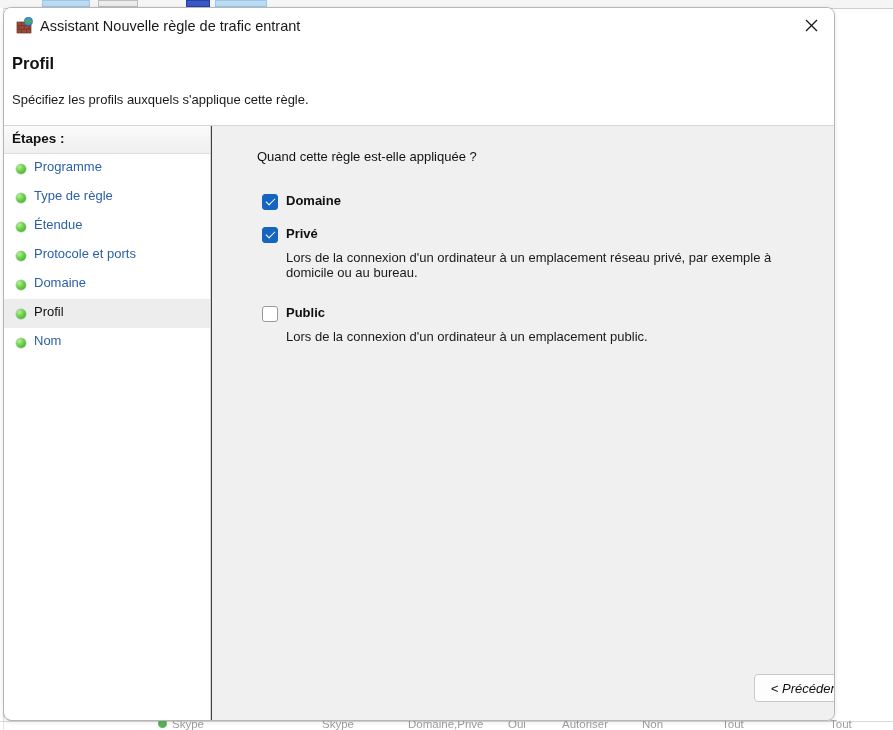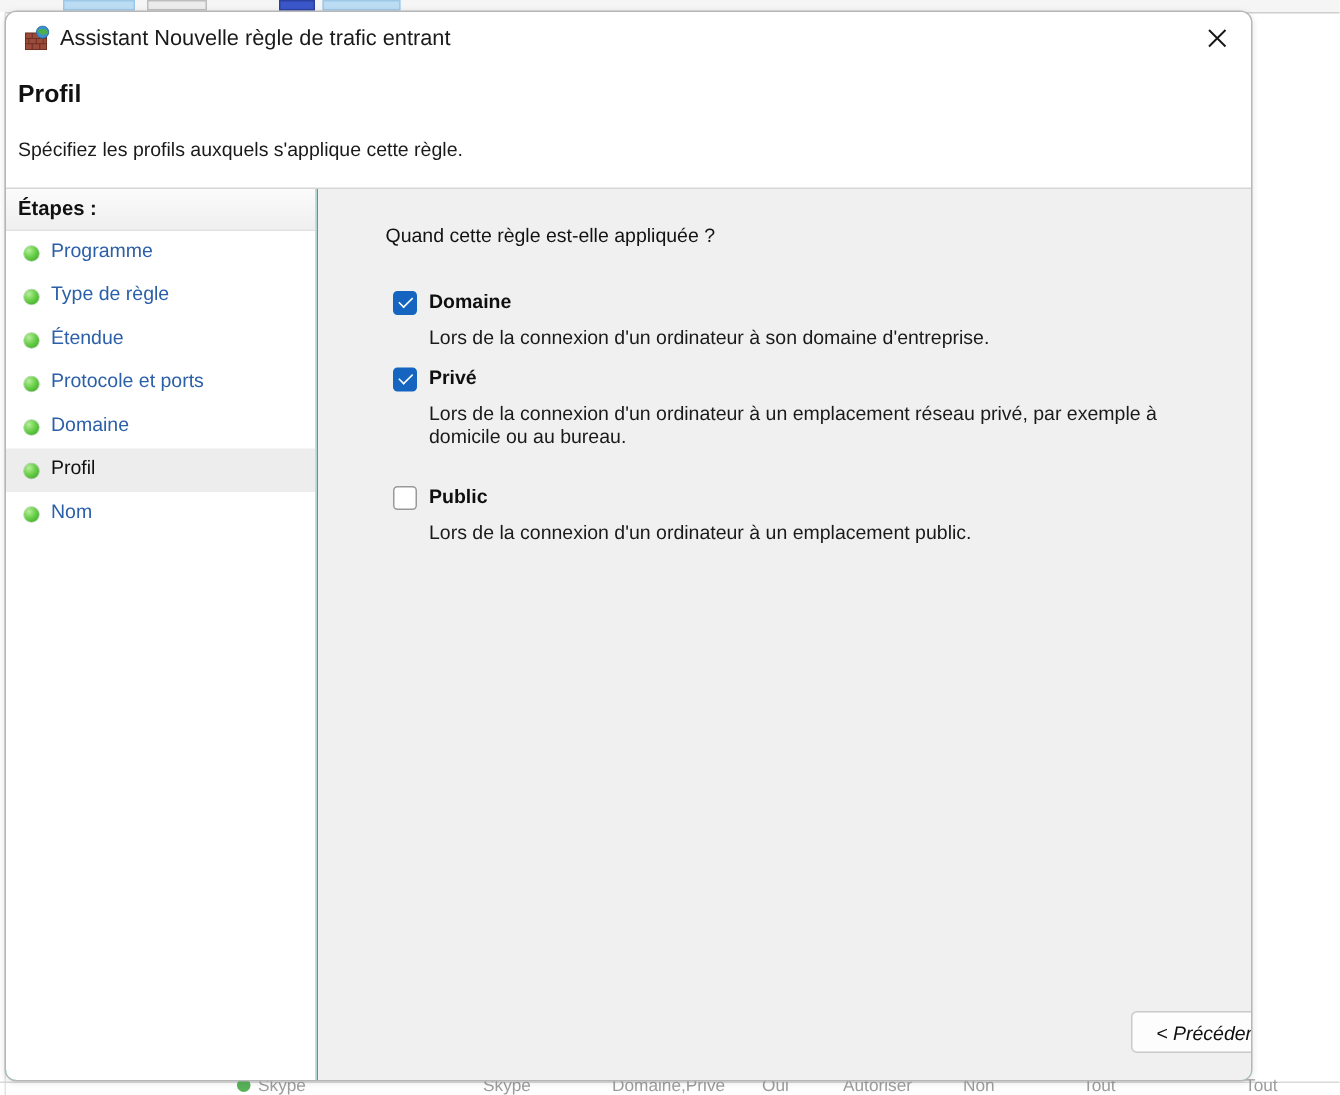--- a/index.html
+++ b/index.html
@@ -132,21 +132,21 @@
     position: absolute;
     left: 8px; top: 48px;
     font-size: 13px;
     color: #1a1a1a;
   }
 
   
   #body {
     position: relative;
     height: 595px;
-    background: #14b8a6;
+    background: #404040;
   }
 
   
   #sidebar {
     position: absolute;
     left: 0; top: 0;
     width: 207px;
     height: 595px;
     background: #ffffff;
     border-right: 1px solid #d4d4d4;
@@ -386,21 +386,20 @@
 
       <div id="options">
 
         <div class="option domaine">
           <div class="opt-row">
             <span class="cb checked">
               <span class="tick"></span>
             </span>
             <span class="opt-label">Domaine</span>
           </div>
-          <div class="opt-desc">Lors de la connexion d'un ordinateur à son domaine d'entreprise.</div>
         </div>
 
         <div class="option prive">
           <div class="opt-row">
             <span class="cb checked">
               <span class="tick"></span>
             </span>
             <span class="opt-label">Privé</span>
           </div>
           <div class="opt-desc">Lors de la connexion d'un ordinateur à un emplacement réseau privé, par exemple à domicile ou au bureau.</div>

